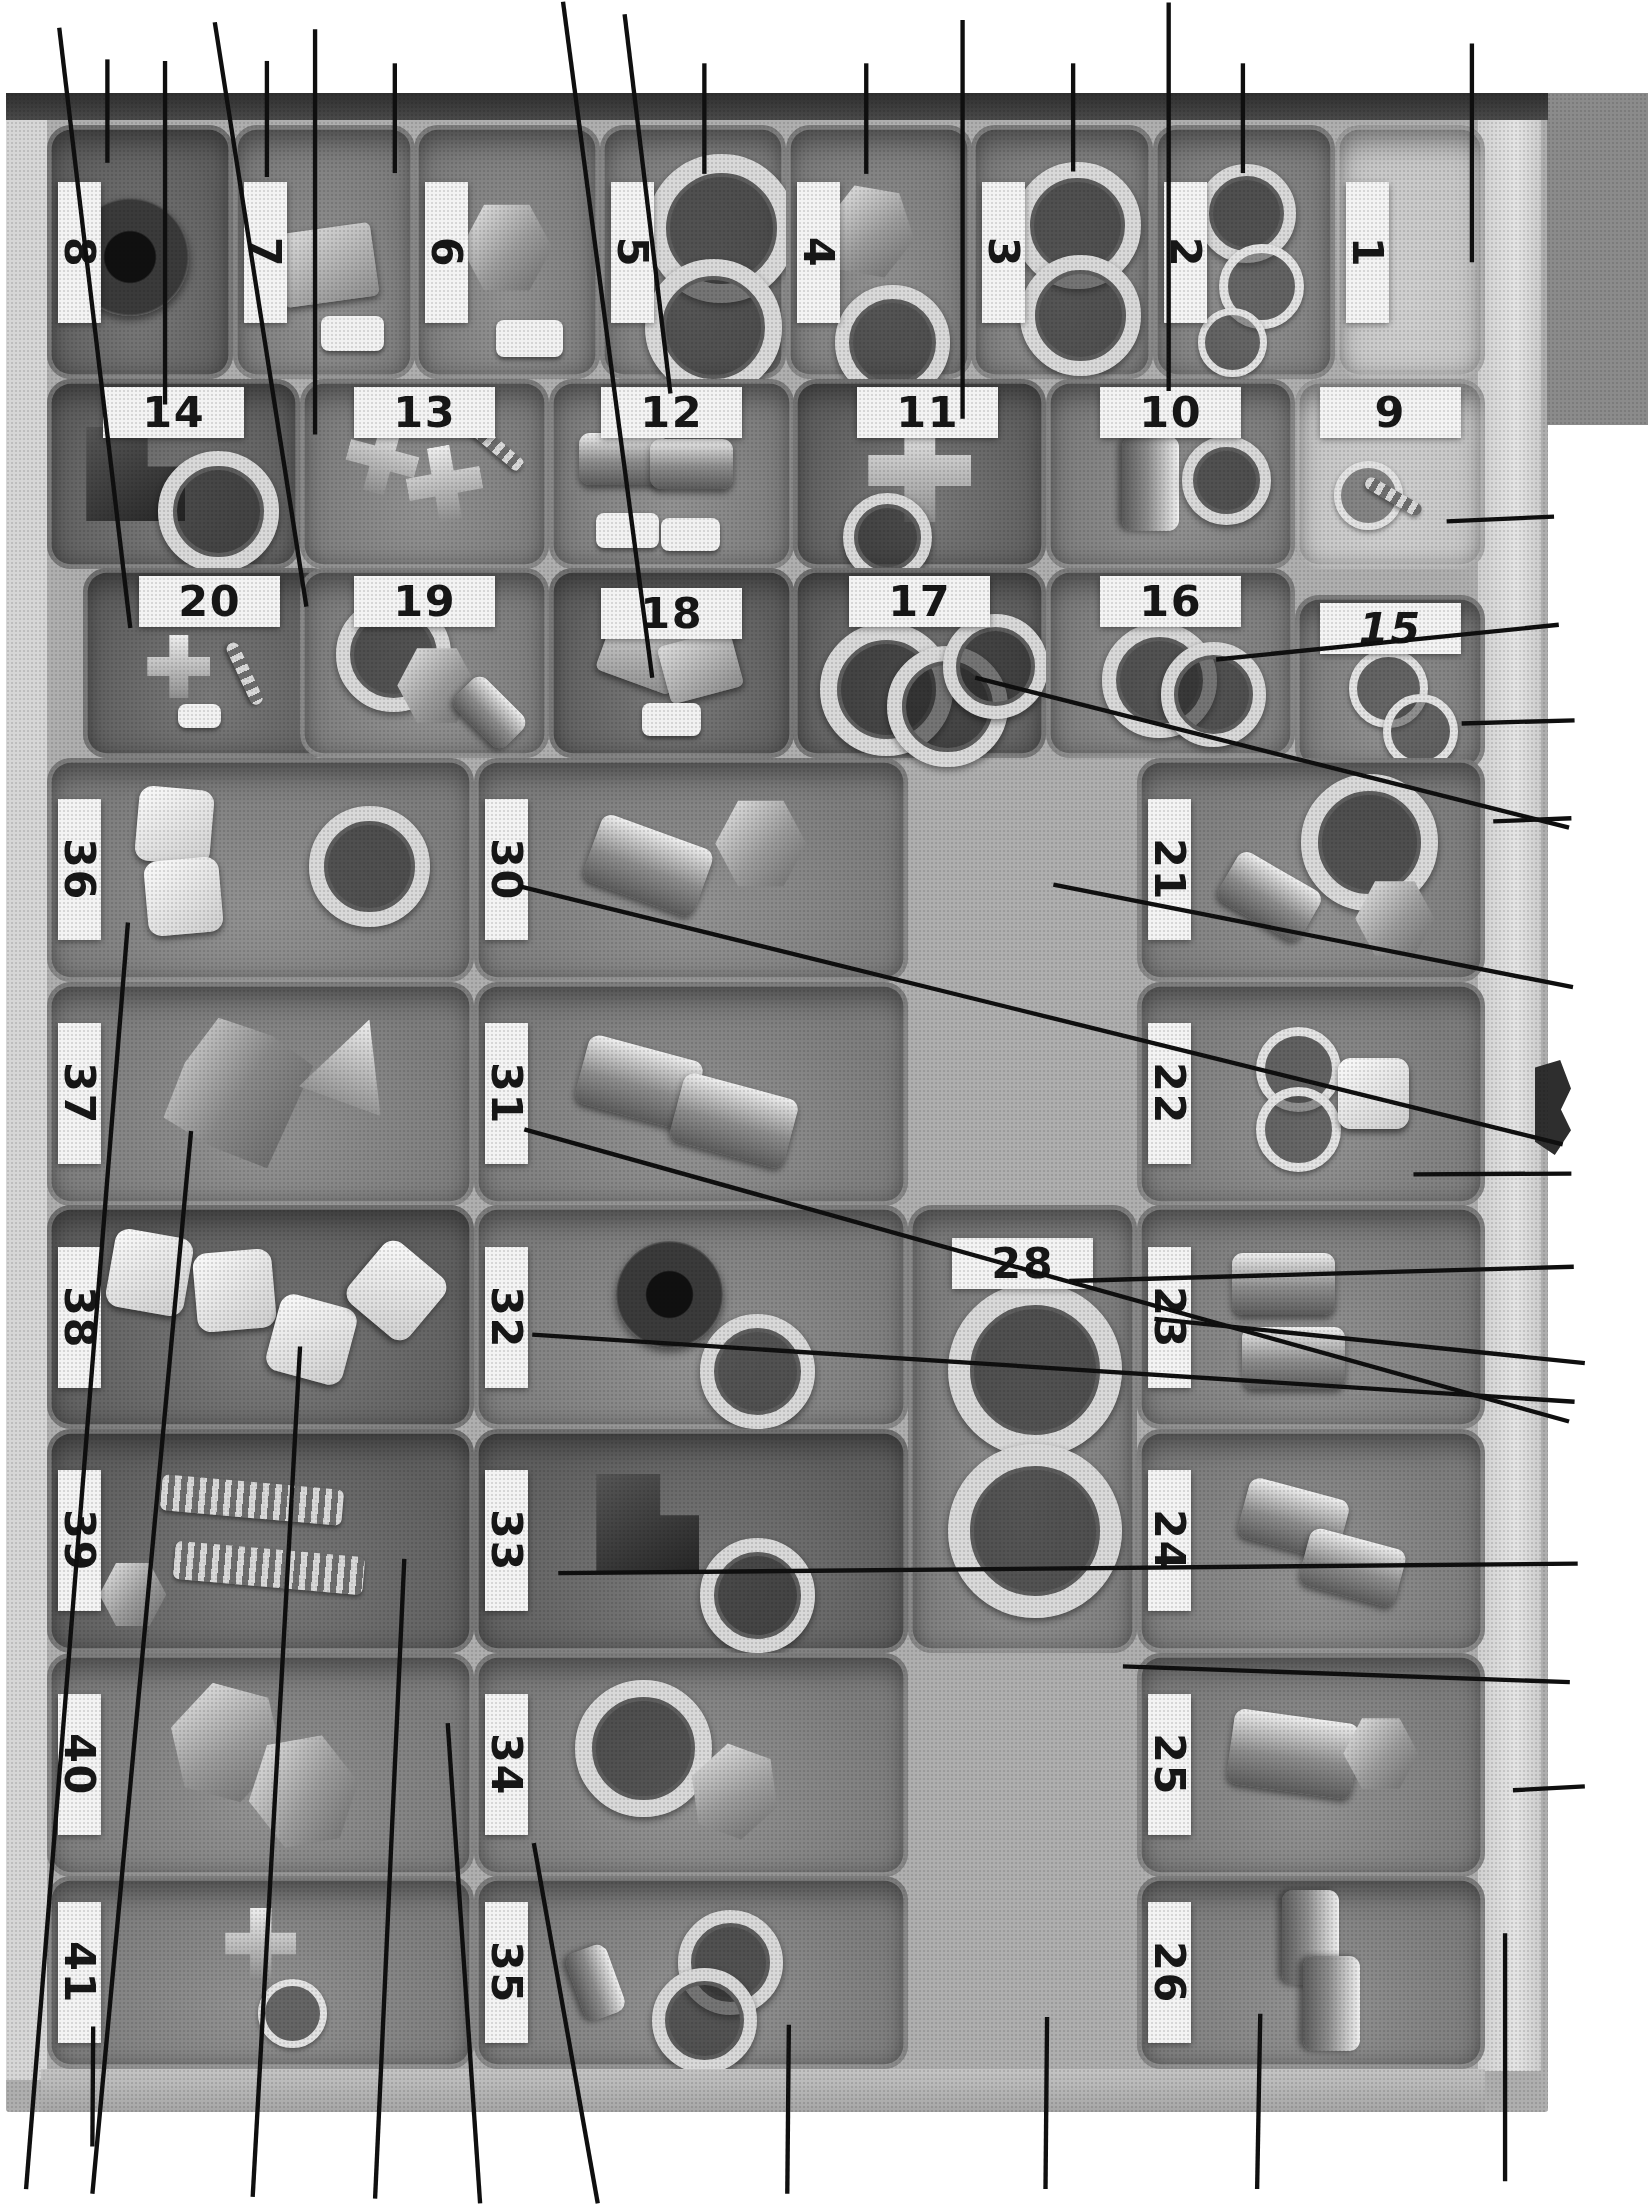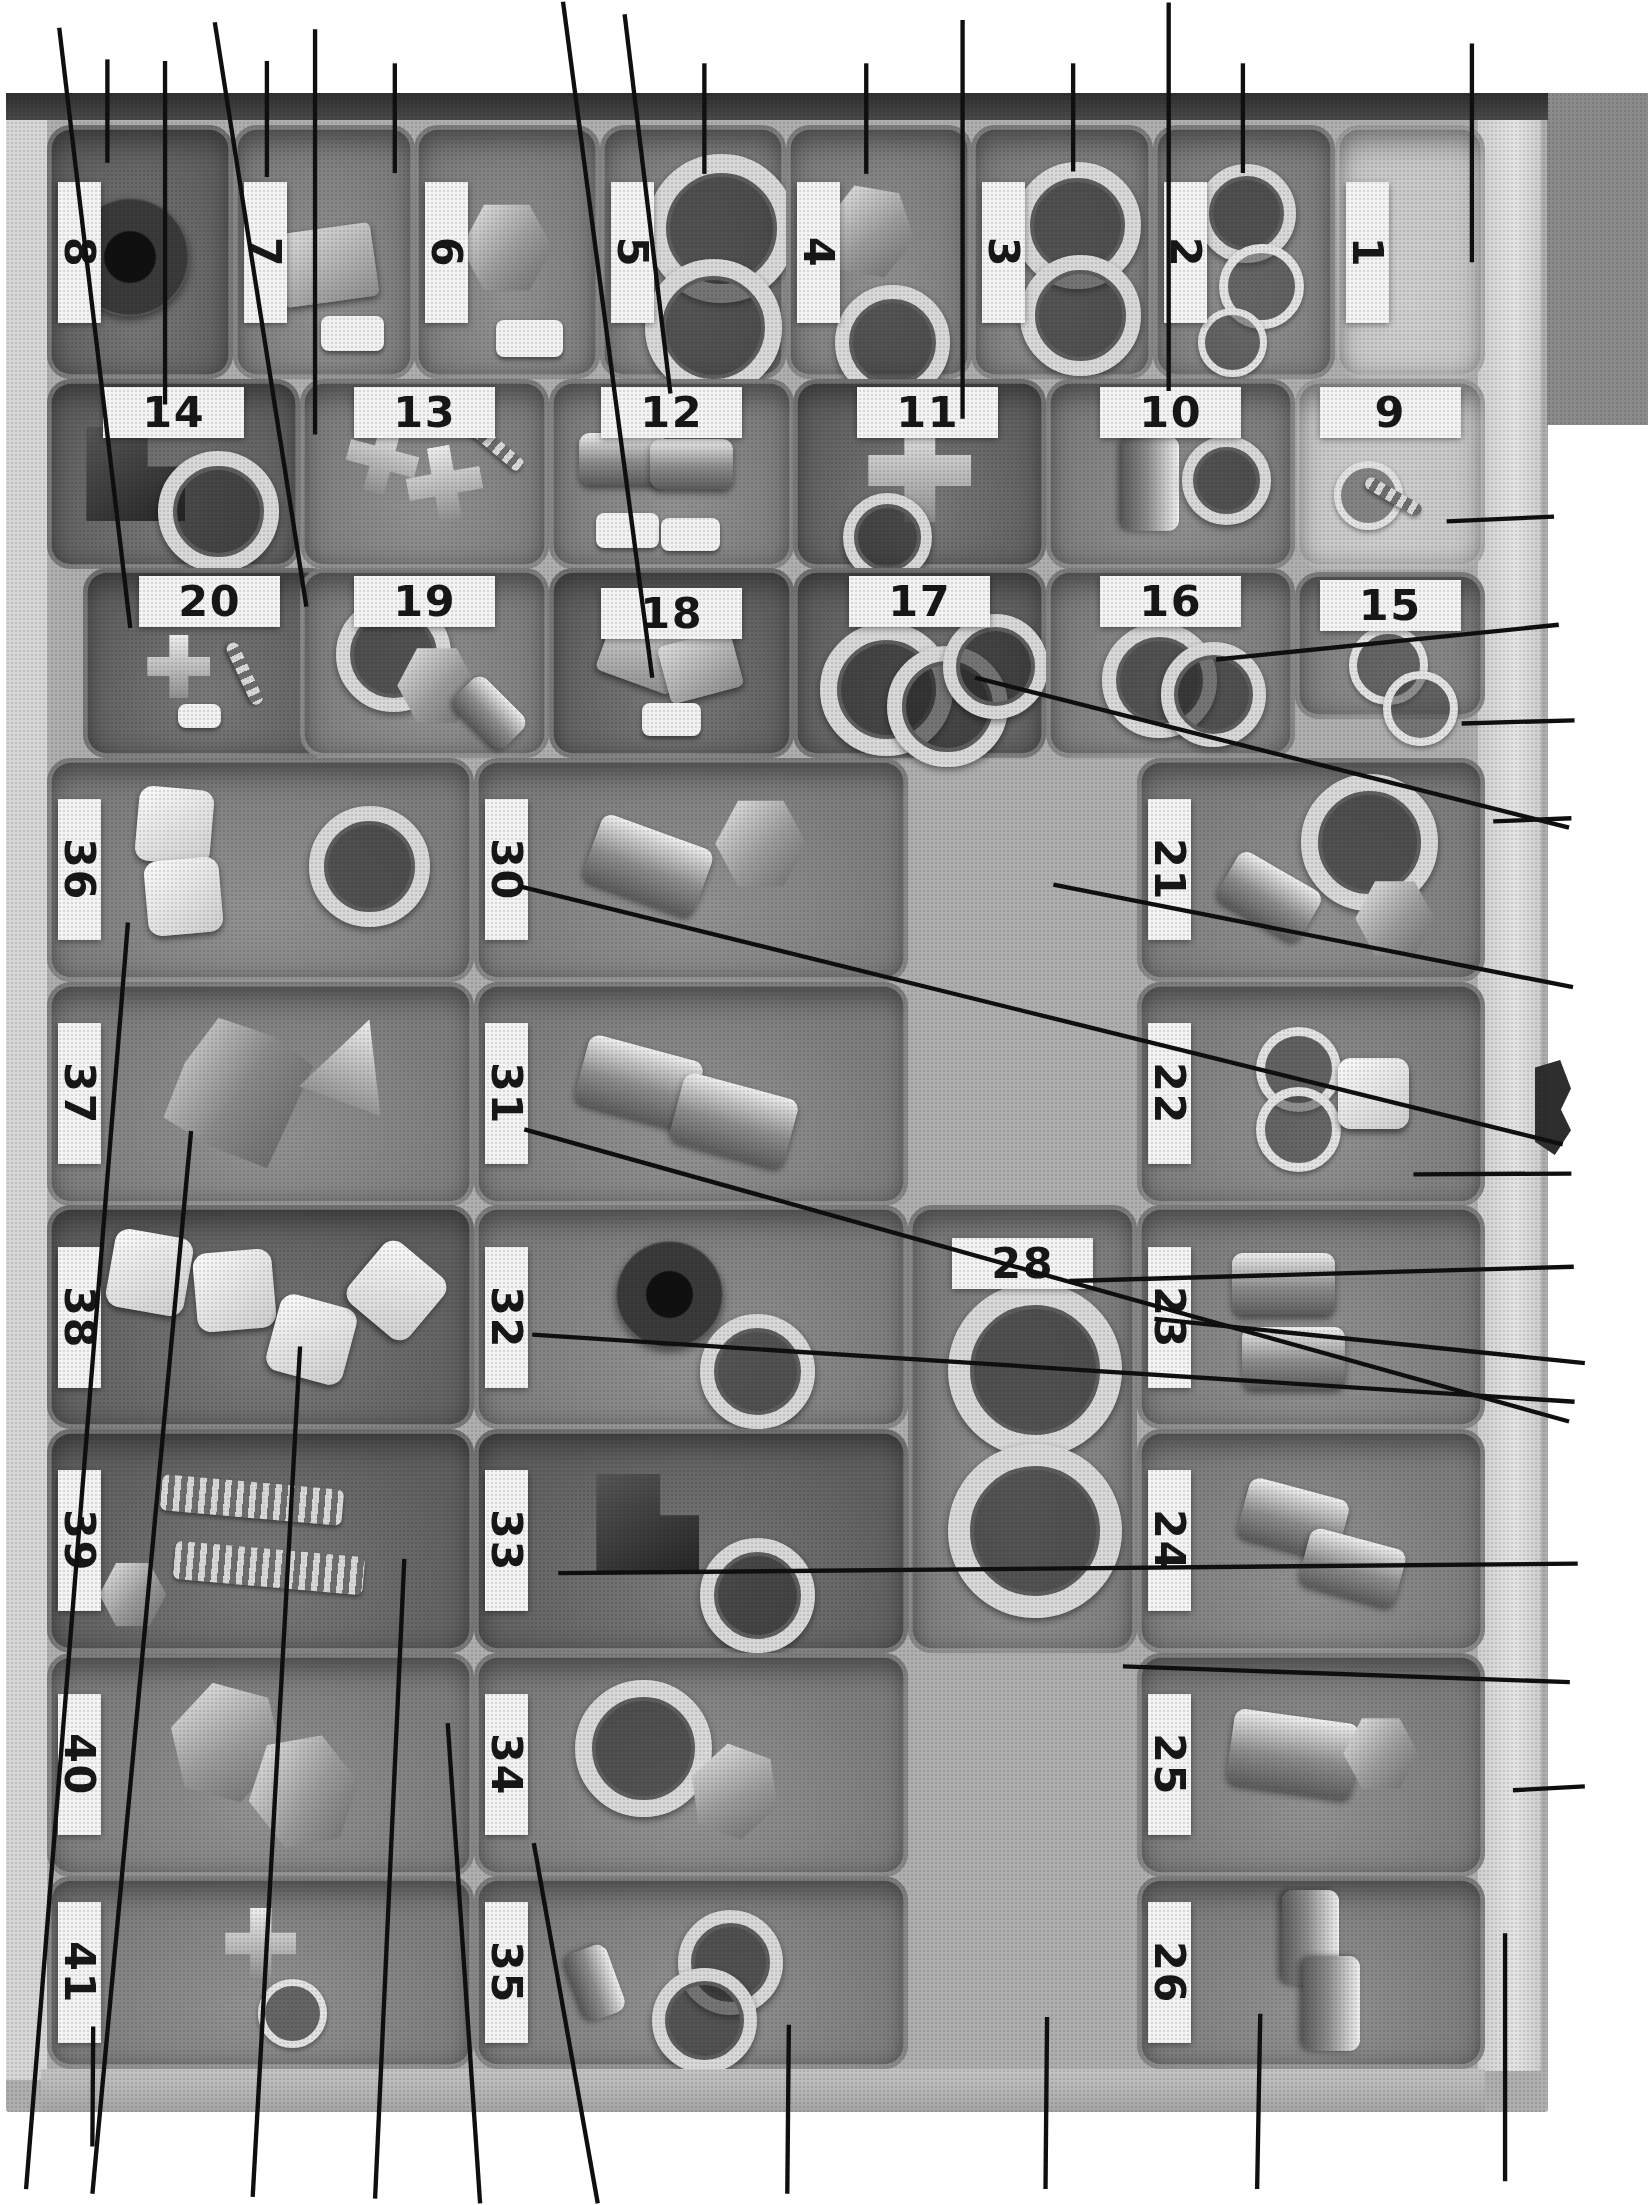--- a/index.html
+++ b/index.html
@@ -188,21 +188,21 @@
           <span>17</span>
         </div>
       </div>
       <div class="comp t-mid" style="left: 1040px; top: 475px; width: 249px; height: 190px;">
         <div class="part ring" style="left: 56px; top: 55px; width: 87px; height: 87px; transform: rotate(0deg); border-width: 14.8px;"></div>
         <div class="part ring" style="left: 115px; top: 74px; width: 79px; height: 79px; transform: rotate(0deg); border-width: 13.4px;"></div>
         <div class="tab h" style="left: 54px; top: 8px;">
           <span>16</span>
         </div>
       </div>
-      <div class="comp t-mid" style="left: 1289px; top: 479px; width: 190px; height: 147px;">
+      <div class="comp t-mid" style="left: 1289px; top: 502px; width: 190px; height: 176px; font-style: italic;">
         <div class="part washer" style="left: 54px; top: 54px; width: 63px; height: 63px; transform: rotate(0deg); border-width: 8.8px;"></div>
         <div class="part washer" style="left: 88px; top: 99px; width: 59px; height: 59px; transform: rotate(0deg); border-width: 8.3px;"></div>
         <div class="tab h" style="left: 24.5px; top: 8px;">
           <span>15</span>
         </div>
       </div>
       <div class="comp t-mid" style="left: 41px; top: 665px; width: 427px; height: 224px;">
         <div class="part sqnut" style="left: 90px; top: 29.5px; width: 75px; height: 75px; transform: rotate(5deg);"></div>
         <div class="part sqnut" style="left: 99px; top: 101px; width: 75px; height: 75px; transform: rotate(-5deg);"></div>
         <div class="part ring" style="left: 262px; top: 48px; width: 91px; height: 91px; transform: rotate(0deg); border-width: 15.4px;"></div>

